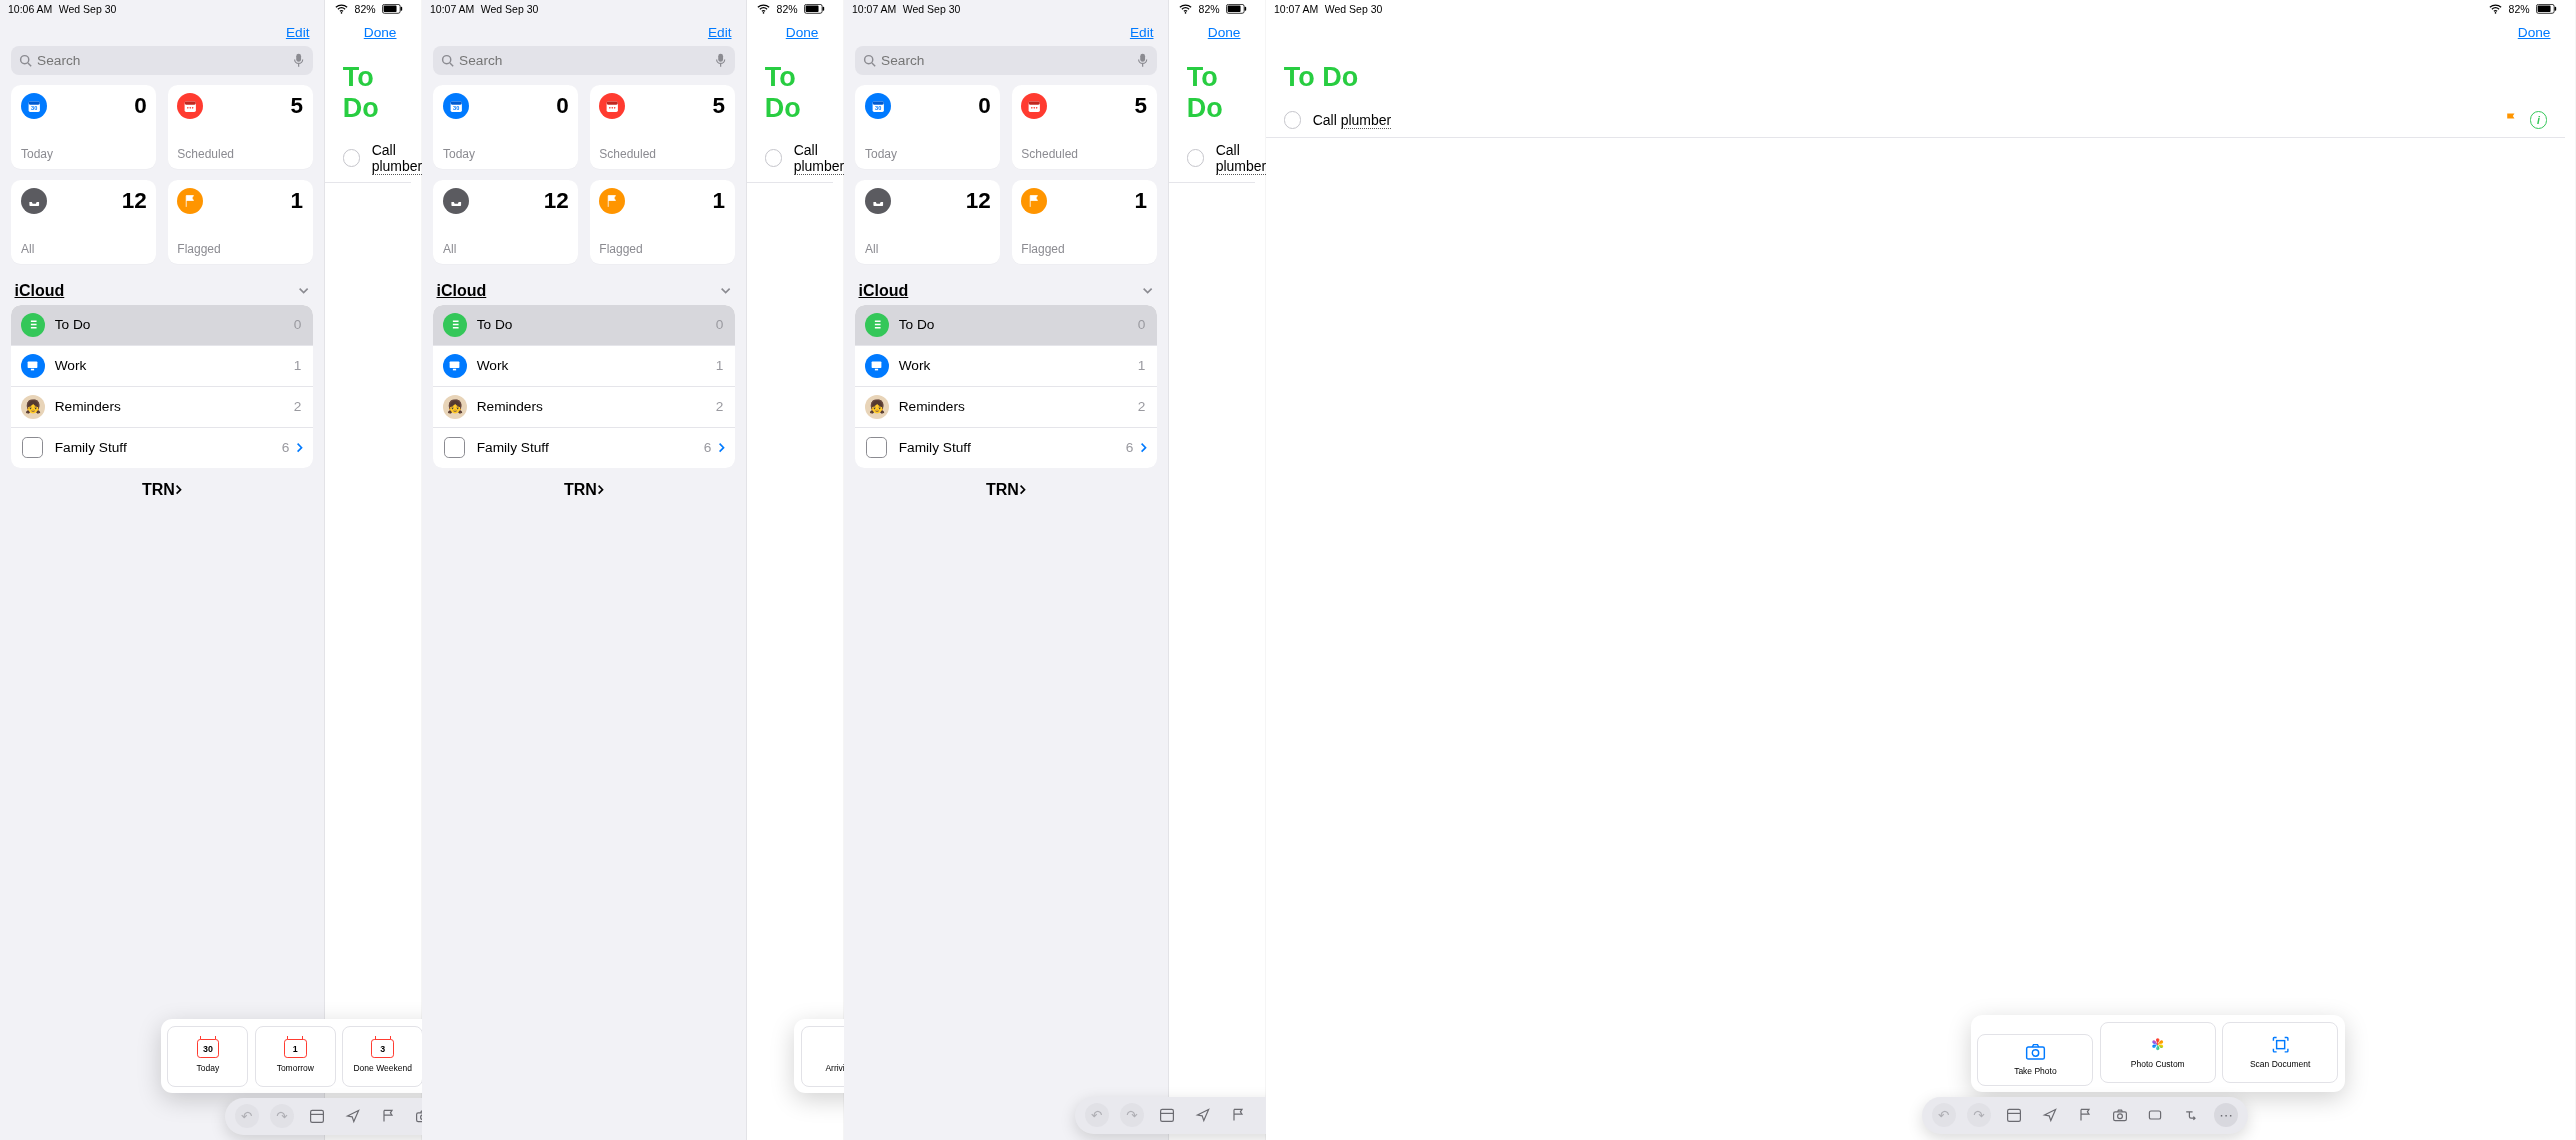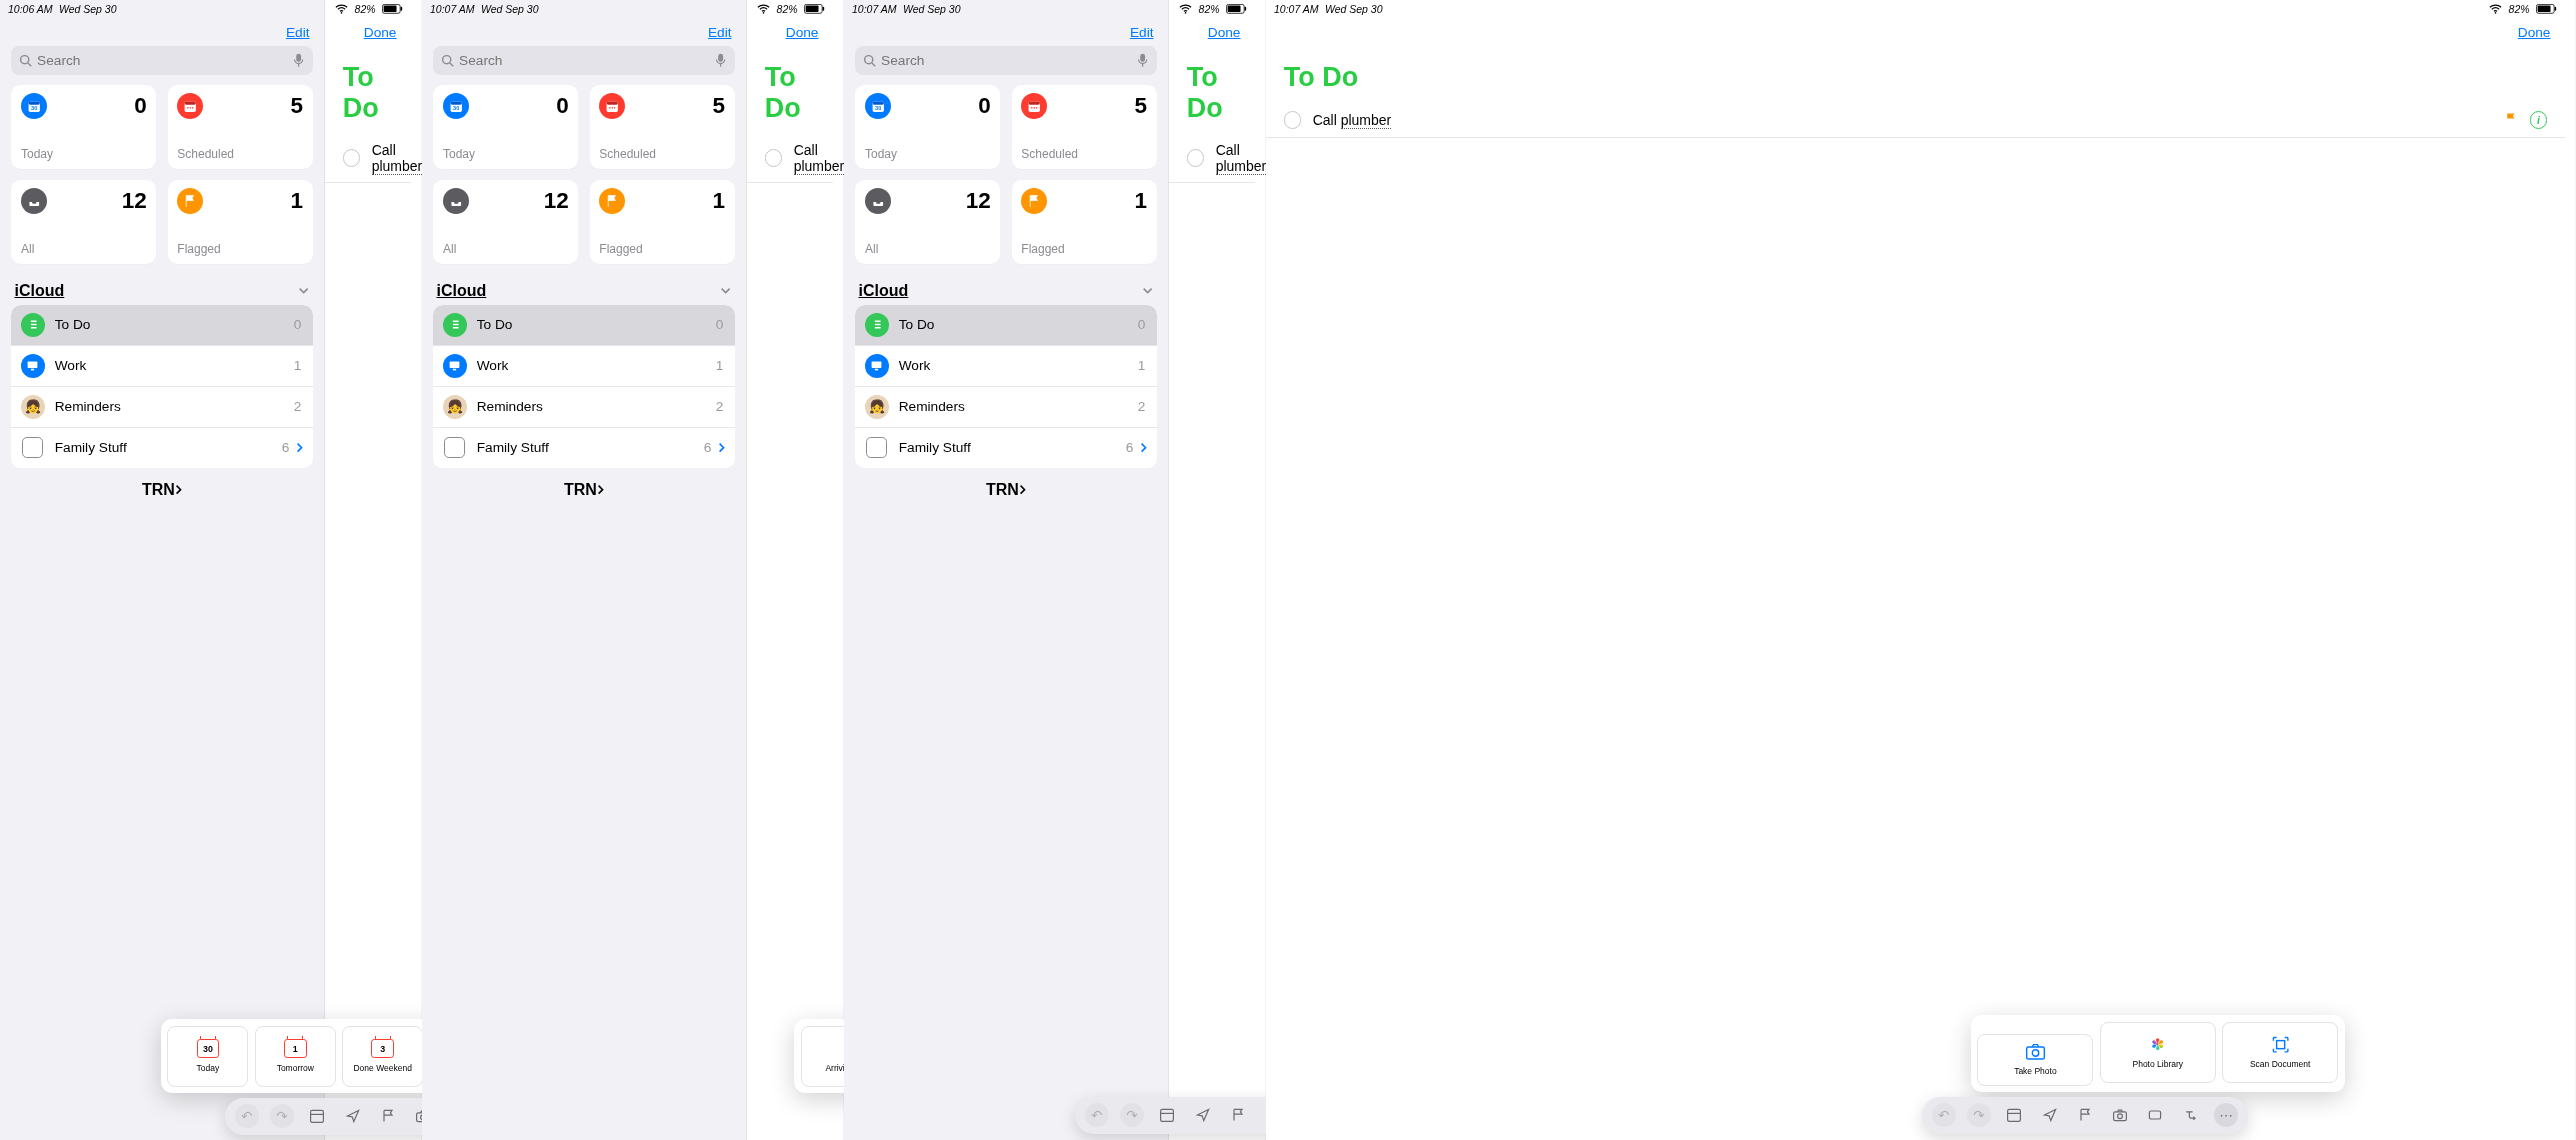--- a/index.html
+++ b/index.html
@@ -2,21 +2,21 @@
 <html style="font-size:13px"><head>
 <meta charset="utf-8">
 <style>
   * { box-sizing: border-box; margin: 0; padding: 0; font-family: -apple-system, "Helvetica Neue", Arial, sans-serif; }
   body { display: flex; width: 2576px; height: 1141px; background: #fff; overflow: hidden; }
   .panel { position: relative; width: 422px; height: 100%; border-right: 0.8px solid rgba(0,0,0,0.04); }
   .sidebar { width: 325px; height: 100%; background: #f2f2f6; position: relative; border-right: 0.8px solid rgba(0,0,0,0.06); }
   .content { position: absolute; left: 325px; top: 0; right: 10px; height: 100%; background: #fff; }
   .content.full { left: 0; }
   .statusbar { display: flex; justify-content: space-between; align-items: center; padding: 3.2px 8px 1.6px; font-size: 10.5px; font-weight: 500; color: #000; }
-  .status-left, .status-right { display: flex; align-items: center; gap: 6.4px; font-style: italic; }
+  .status-left, .status-right { display: flex; align-items: center; gap: 6.4px; }
   .header-row { display: flex; justify-content: flex-end; padding: 8px 14.5px 6.4px; }
   .link { color: #007aff; font-size: 13.7px; text-decoration: underline; cursor: pointer; }
   .search-box { margin: 0 11.3px 9.7px; background: #e3e3e9; border-radius: 8px; height: 29px; display: flex; align-items: center; padding: 0 8px; gap: 4.8px; }
   .search-box input { flex: 1; border: none; background: transparent; font-size: 13.7px; color: #8b8b91; outline: none; }
   .search-ic { color: #8b8b91; }
   .mic-ic { color: #8b8b91; }
   .cards { display: grid; grid-template-columns: 1fr 1fr; gap: 11.3px; padding: 0 11.3px 9.7px; }
   .card { background: #fff; border-radius: 9.7px; padding: 8px 9.7px; height: 84px; display: flex; flex-direction: column; justify-content: space-between; box-shadow: 0 0.8px 0.8px rgba(0,0,0,0.02); }
   .card-top { display: flex; justify-content: space-between; align-items: flex-start; }
   .card-icon { width: 26px; height: 26px; border-radius: 50%; display: flex; align-items: center; justify-content: center; }
@@ -756,21 +756,21 @@
         <svg width="21" height="17.7" viewBox="0 0 26 22">
           <rect x="2" y="5" width="22" height="15" rx="2" fill="none" stroke="#007aff" stroke-width="1.8"></rect>
           <circle cx="13" cy="12.5" r="4" fill="none" stroke="#007aff" stroke-width="1.8"></circle>
           <path d="M9 5l1.5-3h5L17 5" fill="none" stroke="#007aff" stroke-width="1.8"></path>
         </svg>
       </span>
     <span>Take Photo</span>
   </div>
   <div class="pop-btn" style="width:116px;height:61px;">
     <span class="ico rainbow">✽</span>
-    <span>Photo Library</span>
+    <span>Photo Custom</span>
   </div>
   <div class="pop-btn" style="width:116px;height:61px;">
     <span class="ico blue">
         <svg width="19.3" height="19.3" viewBox="0 0 24 24">
           <path d="M3 7V4a1 1 0 011-1h3M21 7V4a1 1 0 00-1-1h-3M3 17v3a1 1 0 001 1h3M21 17v3a1 1 0 01-1 1h-3" fill="none" stroke="#007aff" stroke-width="1.8"></path>
           <rect x="7" y="7" width="10" height="10" fill="none" stroke="#007aff" stroke-width="1.8"></rect>
         </svg>
       </span>
     <span>Scan Document</span>
   </div>

